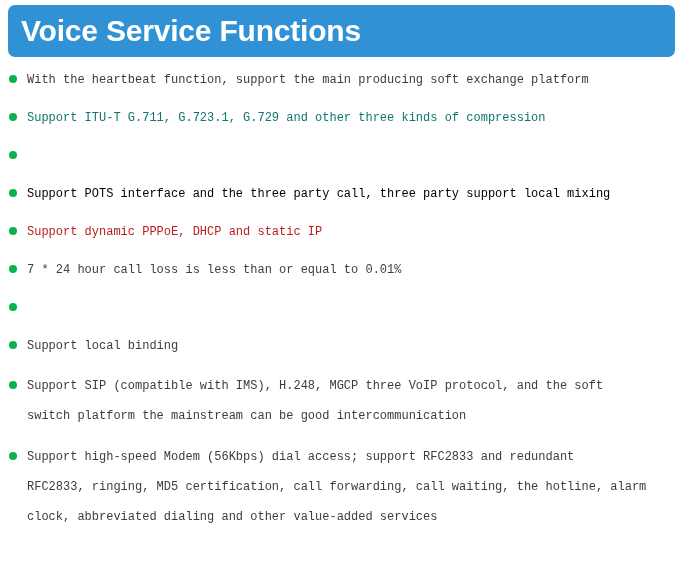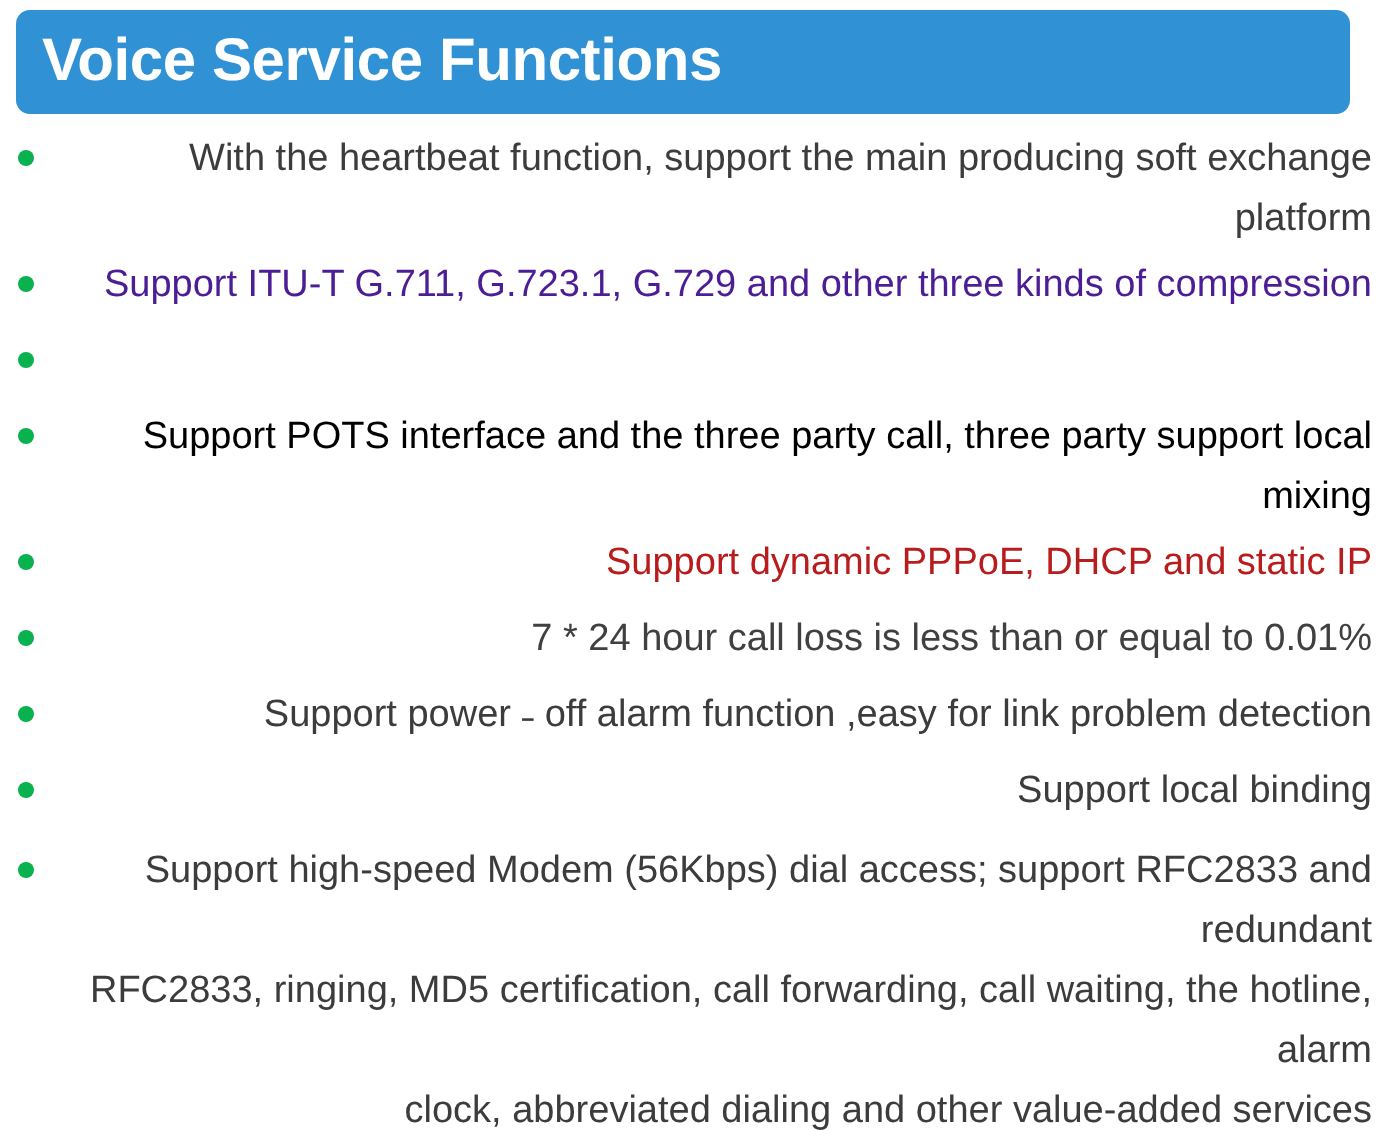--- a/index.html
+++ b/index.html
@@ -12,21 +12,20 @@
     background: #ffffff;
     font-family: "Liberation Sans", "DejaVu Sans", sans-serif;
     overflow: hidden;
   }
   .page {
     position: relative;
     width: 656px;
     height: 565px;
     background: #ffffff;
     box-sizing: border-box;
-    text-align: right;
   }
 
   
   .header-bar {
     position: absolute;
     left: 8px;
     top: 5px;
     width: 667px;
     height: 52px;
     background: #3092d5;
@@ -68,24 +67,24 @@
     left: 9px;
     top: 13px;
     width: 8px;
     height: 8px;
     border-radius: 50%;
     background: #0ab14f;
   }
   .feature-text {
     display: block;
     color: #3c3c3c;
-    font-size: 19px;
+    font-size: 12px;
     line-height: 30px;
     padding-top: 3px;
-    font-family: Liberation Sans, sans-serif;
+    font-family: Liberation Mono, monospace;
     white-space: pre-line;
   }
   .feature-item.multiline {
     min-height: 0;
     padding-bottom: 6px;
   }
   .feature-item.multiline .bullet-dot {
     top: 15px;
   }
   .feature-item.multiline .feature-text {
@@ -101,44 +100,48 @@
     <span class="header-title" style="color: rgb(255, 255, 255);">Voice Service Functions</span>
   </div>
 
   <ul class="feature-list" id="feature-list">
   <li class="feature-item">
         <span class="bullet-dot" style="background: rgb(10, 177, 79);"></span>
         <span class="feature-text" style="color: rgb(60, 60, 60);">With the heartbeat function, support the main producing soft exchange platform</span>
       </li>
       <li class="feature-item">
         <span class="bullet-dot" style="background: rgb(10, 177, 79);"></span>
-        <span class="feature-text" style="color: #4c1d95;">Support ITU-T G.711, G.723.1, G.729 and other three kinds of compression</span>
+        <span class="feature-text" style="color: #0f766e;">Support ITU-T G.711, G.723.1, G.729 and other three kinds of compression</span>
       </li>
       <li class="feature-item">
         <span class="bullet-dot" style="background: rgb(10, 177, 79);"></span>
       </li>
       <li class="feature-item">
         <span class="bullet-dot" style="background: rgb(10, 177, 79);"></span>
         <span class="feature-text" style="color: #000000;">Support POTS interface and the three party call, three party support local mixing</span>
       </li>
       <li class="feature-item">
         <span class="bullet-dot" style="background: rgb(10, 177, 79);"></span>
         <span class="feature-text" style="color: #b91c1c;">Support dynamic PPPoE, DHCP and static IP</span>
       </li>
       <li class="feature-item">
         <span class="bullet-dot" style="background: rgb(10, 177, 79);"></span>
         <span class="feature-text" style="color: #404040;">7 * 24 hour call loss is less than or equal to 0.01%</span>
       </li>
       <li class="feature-item">
         <span class="bullet-dot" style="background: rgb(10, 177, 79);"></span>
-        <span class="feature-text" style="color: rgb(60, 60, 60);">Support power ˗ off alarm function ,easy for link problem detection</span>
       </li>
       <li class="feature-item">
         <span class="bullet-dot" style="background: rgb(10, 177, 79);"></span>
         <span class="feature-text" style="color: rgb(60, 60, 60);">Support local binding</span>
+      </li>
+      <li class="feature-item multiline">
+        <span class="bullet-dot" style="background: rgb(10, 177, 79);"></span>
+        <span class="feature-text" style="color: rgb(60, 60, 60);">Support SIP (compatible with IMS), H.248, MGCP three VoIP protocol, and the soft
+switch platform the mainstream can be good intercommunication</span>
       </li>
       <li class="feature-item multiline">
         <span class="bullet-dot" style="background: rgb(10, 177, 79);"></span>
         <span class="feature-text" style="color: rgb(60, 60, 60);">Support high-speed Modem (56Kbps) dial access; support RFC2833 and redundant
 RFC2833, ringing, MD5 certification, call forwarding, call waiting, the hotline, alarm
 clock, abbreviated dialing and other value-added services</span>
       </li>
     </ul>
 
 </div>

